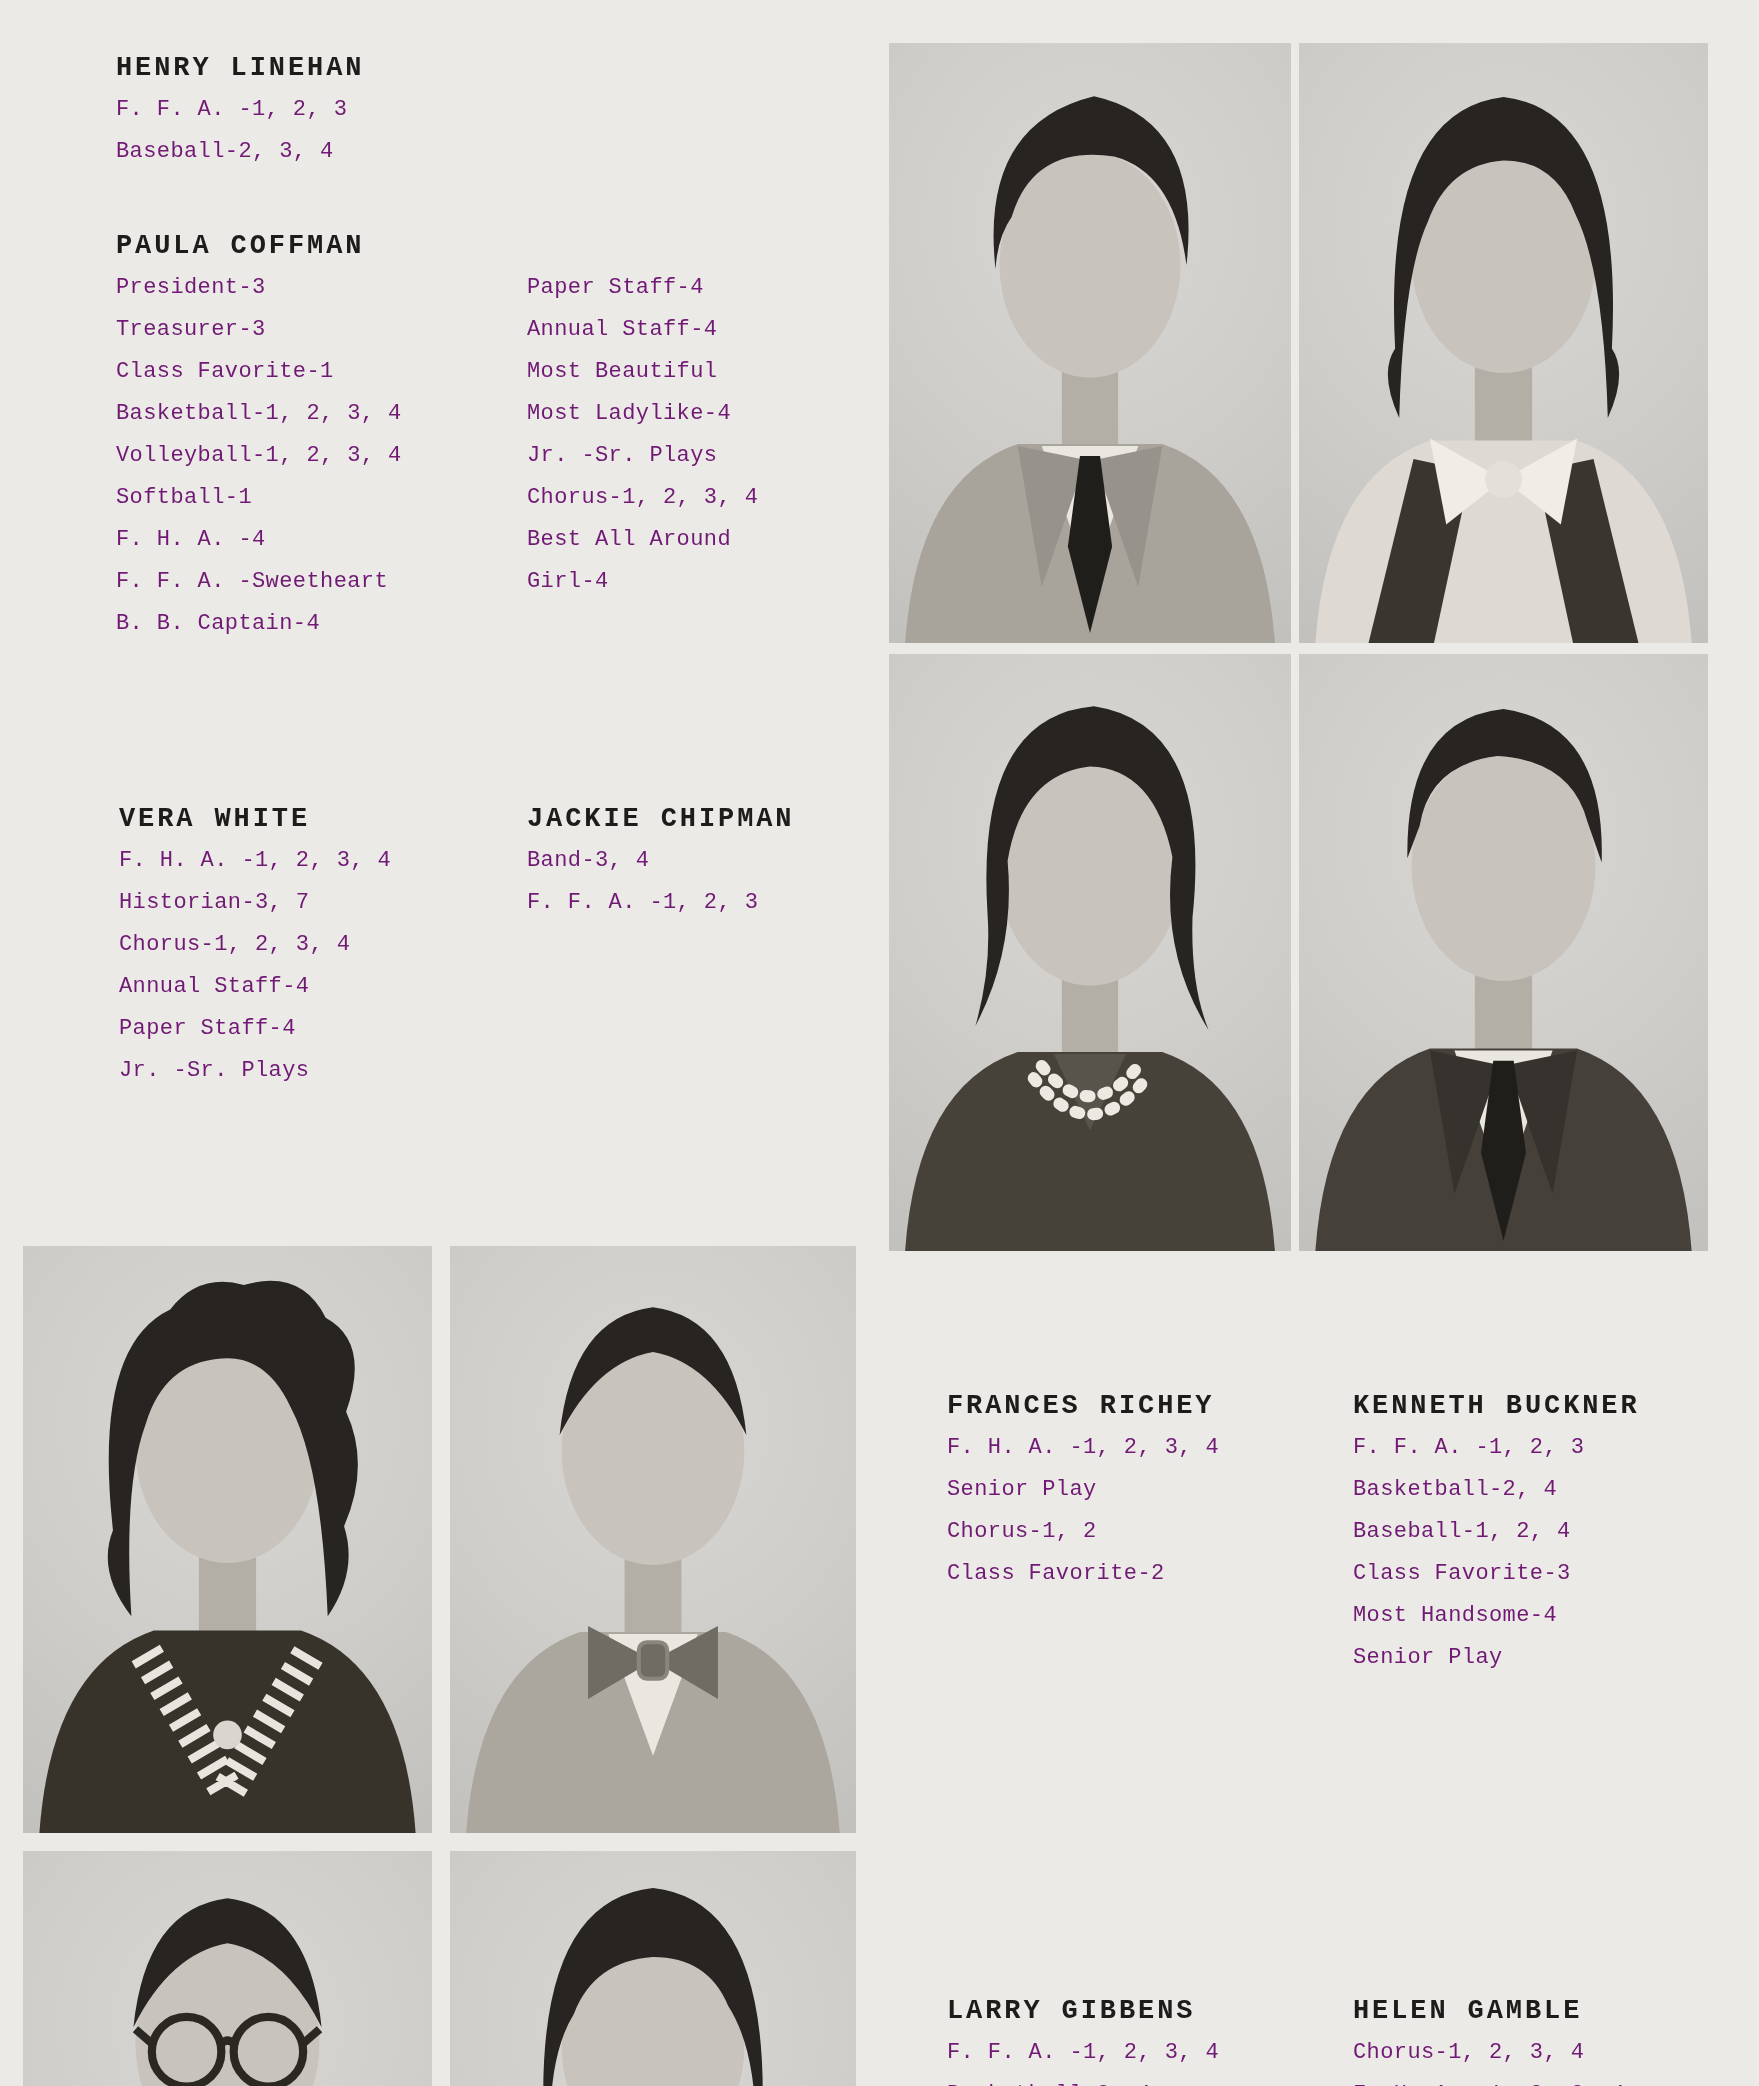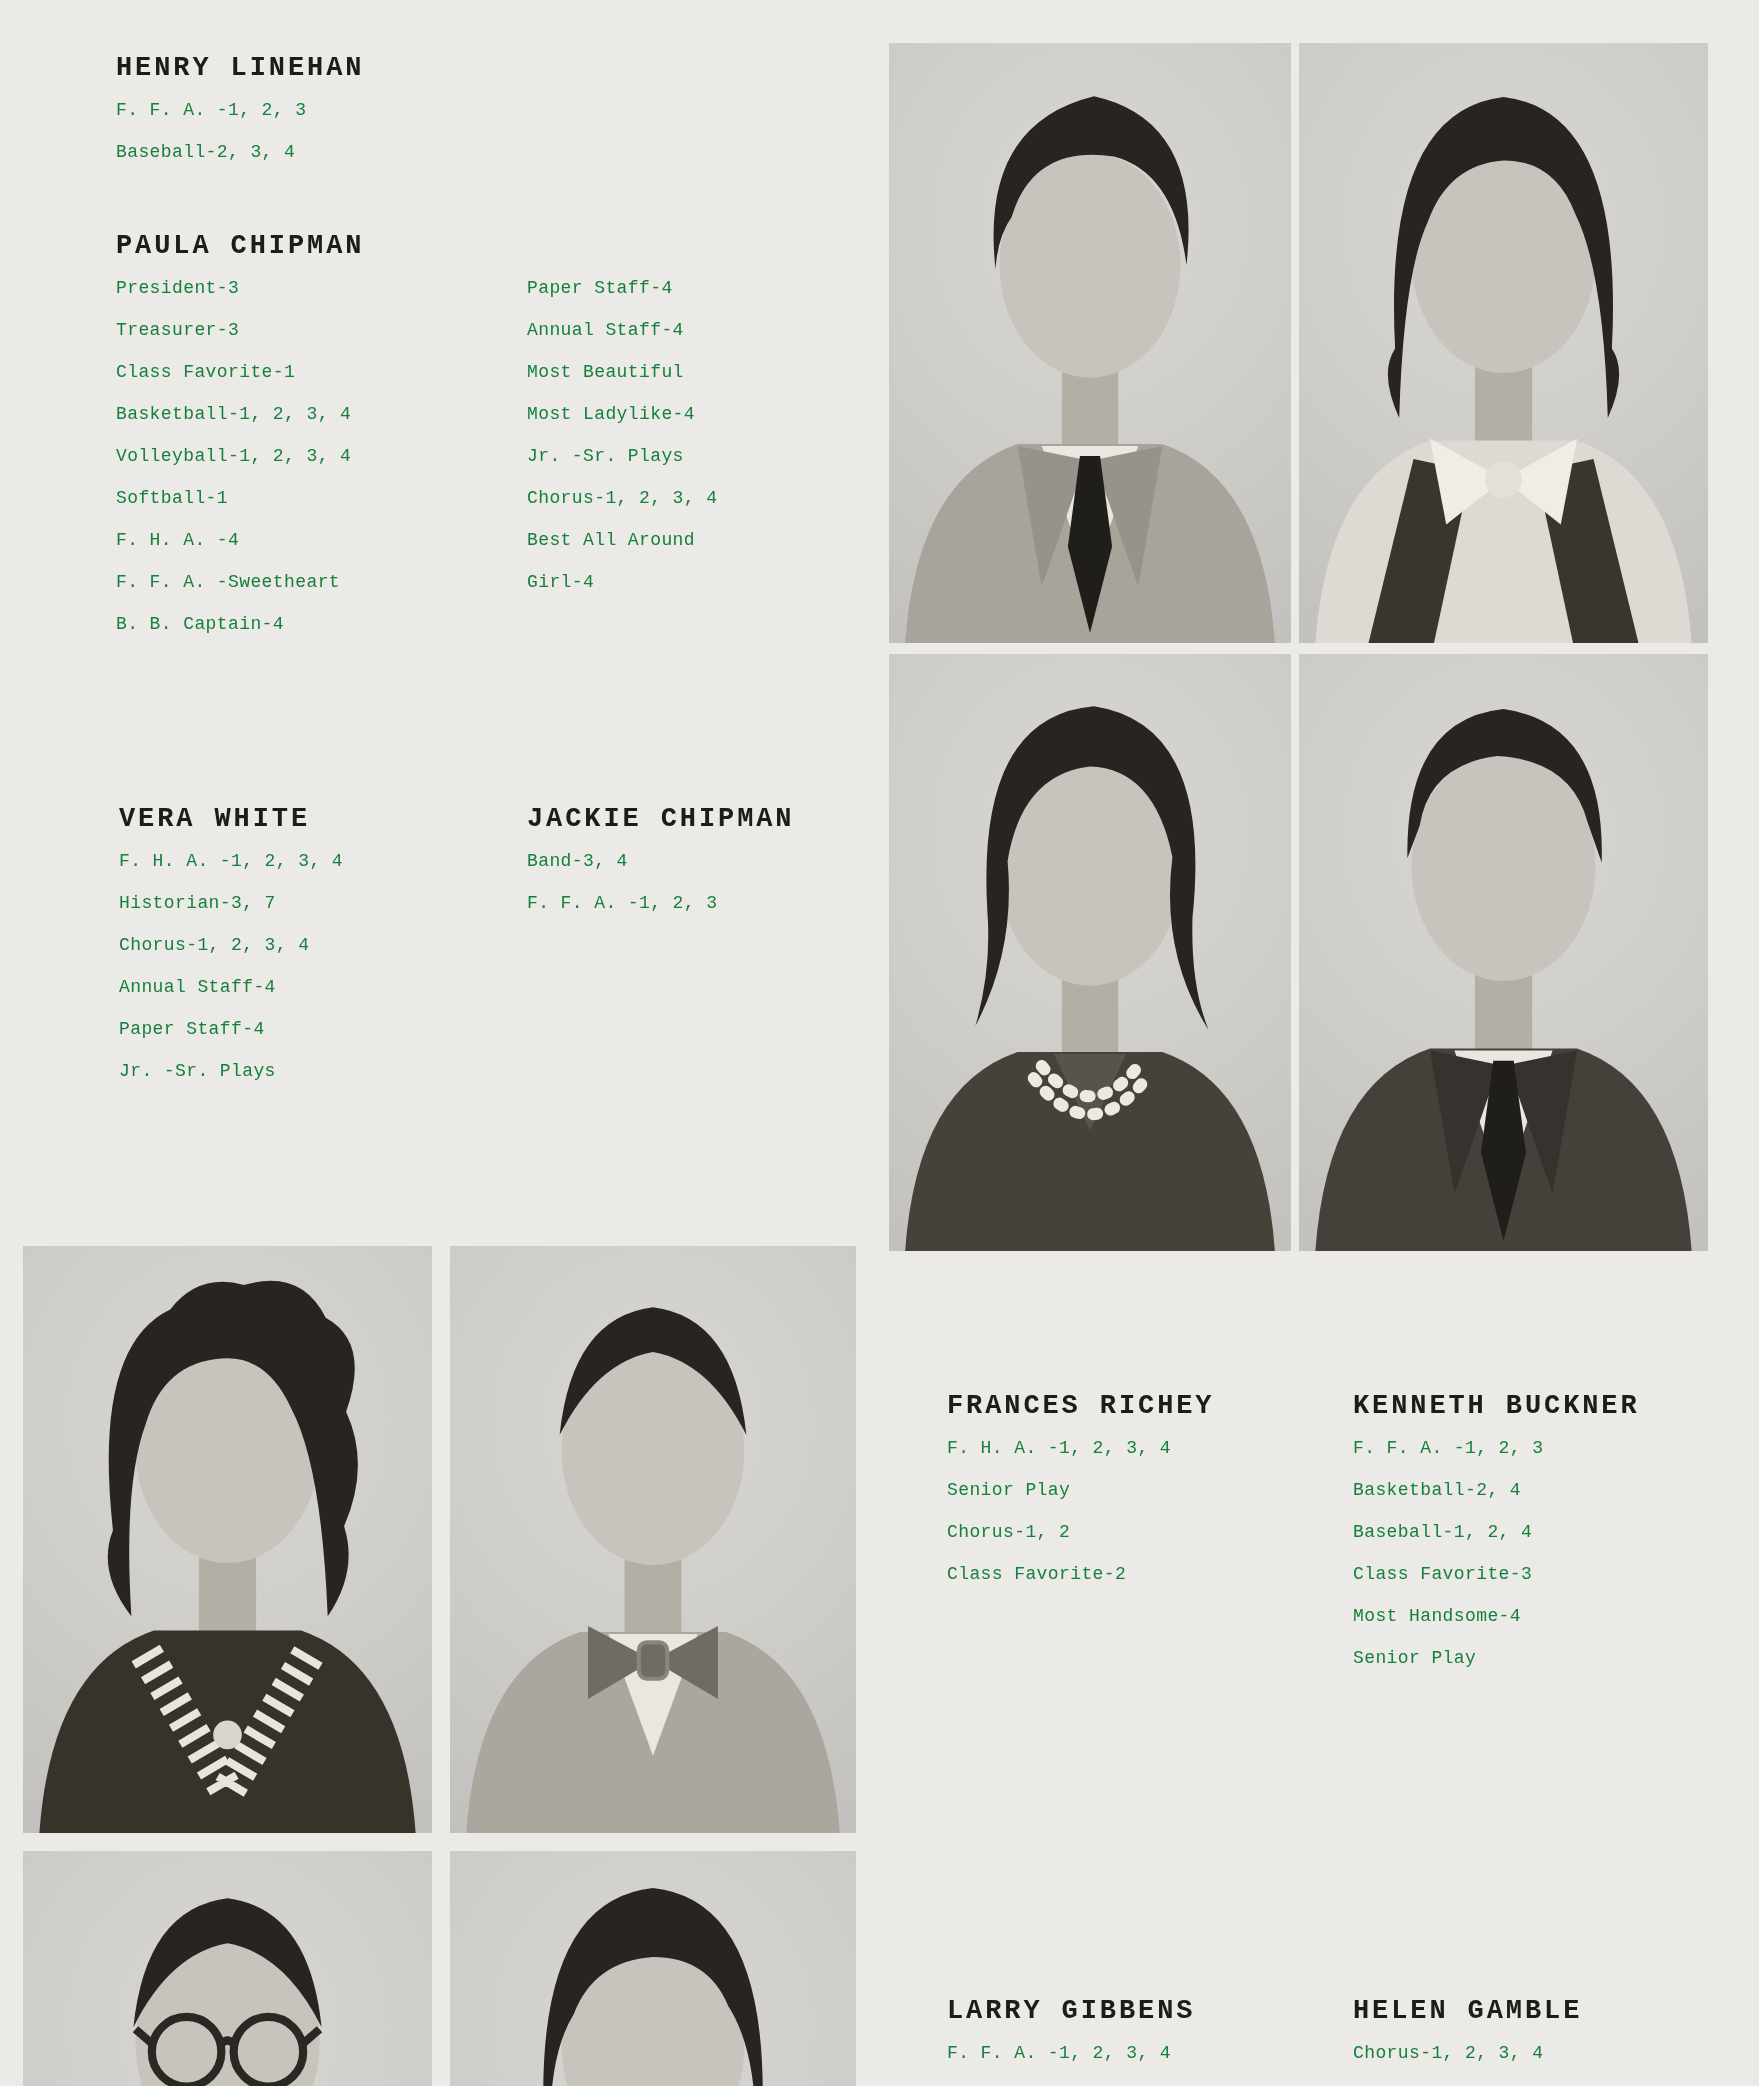--- a/index.html
+++ b/index.html
@@ -13,45 +13,45 @@
   }
   .tblock{position:absolute;white-space:nowrap;}
   .sname{
     font-size:27px;
     letter-spacing:2.9px;
     line-height:42px;
     color:#1e1c1a;
     font-weight:bold;
   }
   .sline{
-    font-size:18px;
+    font-size:22px;
     letter-spacing:0.4px;
     line-height:42px;
-    color:#15803d;
+    color:#701a75;
   }
   .photo{
     position:absolute;
     background:radial-gradient(120% 90% at 50% 30%, #d9d7d3 0%, #cfcdc9 45%, #bfbdb9 100%);
     overflow:hidden;
   }
   .photo svg{display:block;width:100%;height:100%;}
 </style>
 </head>
 <body>
 
 <div class="page">
 
   <div class="tblock" style="left:116px;top:47px">
     <div class="sname">HENRY LINEHAN</div>
     <div class="sline">F. F. A. -1, 2, 3</div>
     <div class="sline">Baseball-2, 3, 4</div>
   </div>
 
   <div class="tblock" style="left:116px;top:225px">
-    <div class="sname">PAULA CHIPMAN</div>
+    <div class="sname">PAULA COFFMAN</div>
     <div class="sline">President-3</div>
     <div class="sline">Treasurer-3</div>
     <div class="sline">Class Favorite-1</div>
     <div class="sline">Basketball-1, 2, 3, 4</div>
     <div class="sline">Volleyball-1, 2, 3, 4</div>
     <div class="sline">Softball-1</div>
     <div class="sline">F. H. A. -4</div>
     <div class="sline">F. F. A. -Sweetheart</div>
     <div class="sline">B. B. Captain-4</div>
   </div>

